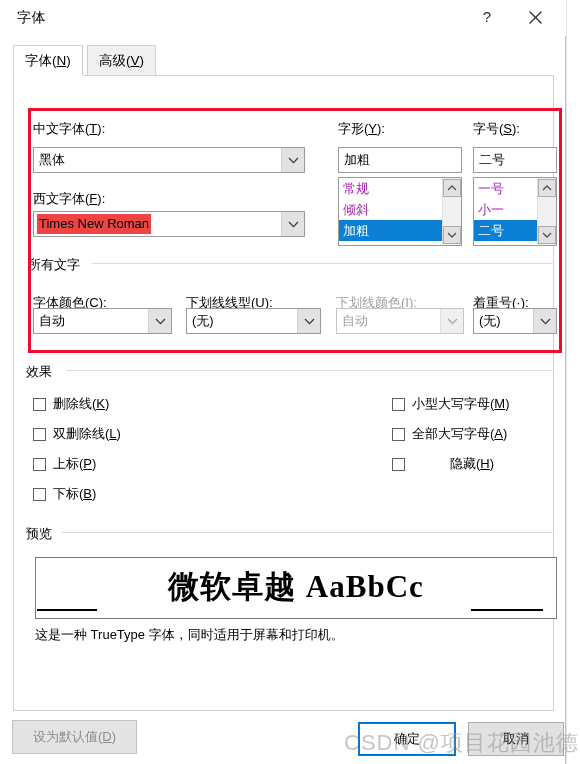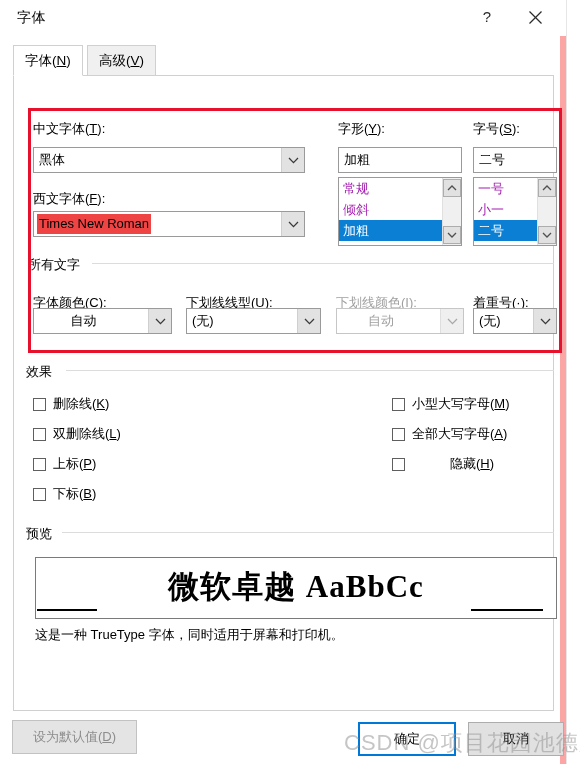--- a/index.html
+++ b/index.html
@@ -17,21 +17,21 @@
     position: relative;
   }
 
   
   .dialog {
     position: absolute;
     left: 0; top: 0;
     width: 567px;
     height: 764px;
     background: #ffffff;
-    border-right: 7px solid #fca5a5;
+    border-right: 2px solid #fca5a5;
     box-sizing: border-box;
   }
   .right-edge {
     position: absolute;
     right: 0; top: 0;
     width: 13px; height: 764px;
     background: #ffffff;
     border-left: 1px solid #e6e6e6;
   }
 
@@ -145,21 +145,21 @@
     color: #000;
   }
   .combo .val.sel {
     background: #ef4444;
     display: inline-block;
     flex: 0 0 auto;
     margin: 2px 0 2px 3px;
     line-height: 20px;
     padding: 0 2px;
   }
-  .combo .val.center { text-align: center; padding-right: 20px;}
+  .combo .val.center { padding-right: 20px;}
   .combo .arrow {
     width: 22px;
     background: #e2e2e2;
     border-left: 1px solid #cfcfcf;
     display: flex;
     align-items: center;
     justify-content: center;
   }
   .combo.dis { border-color: #c6c6c6; }
   .combo.dis .val { color: #a0a0a0; }

